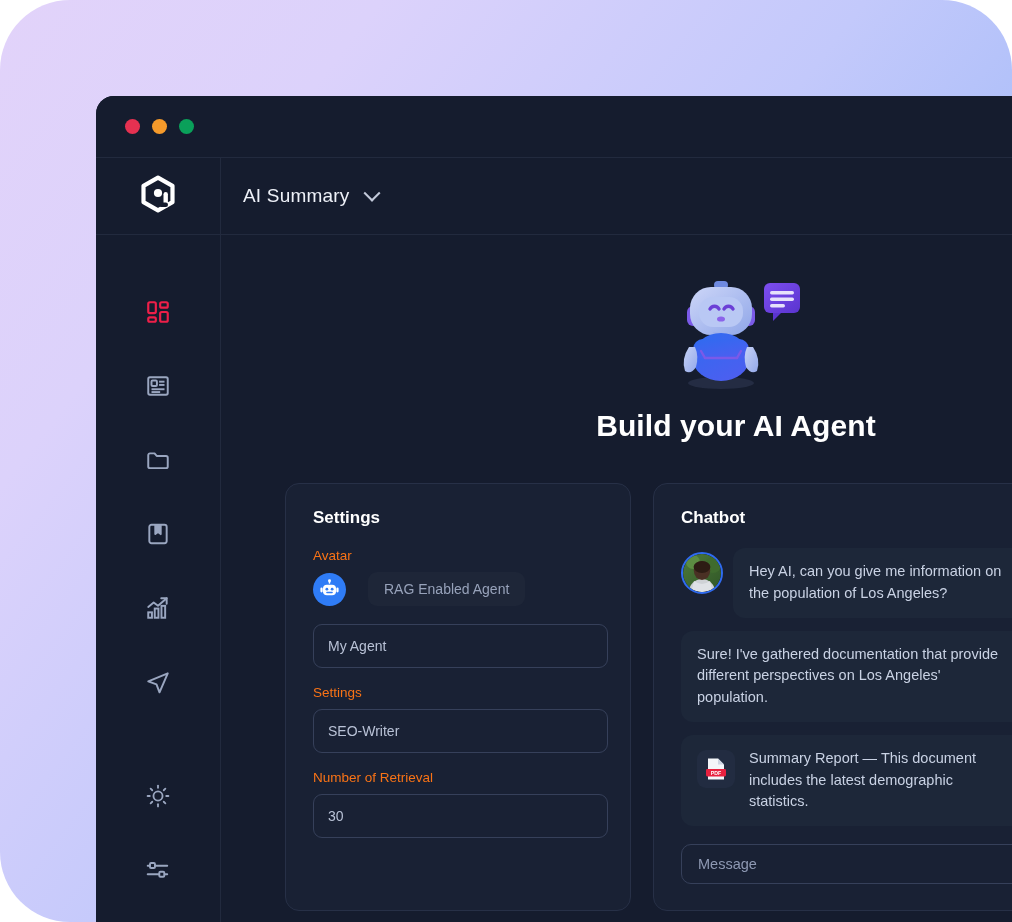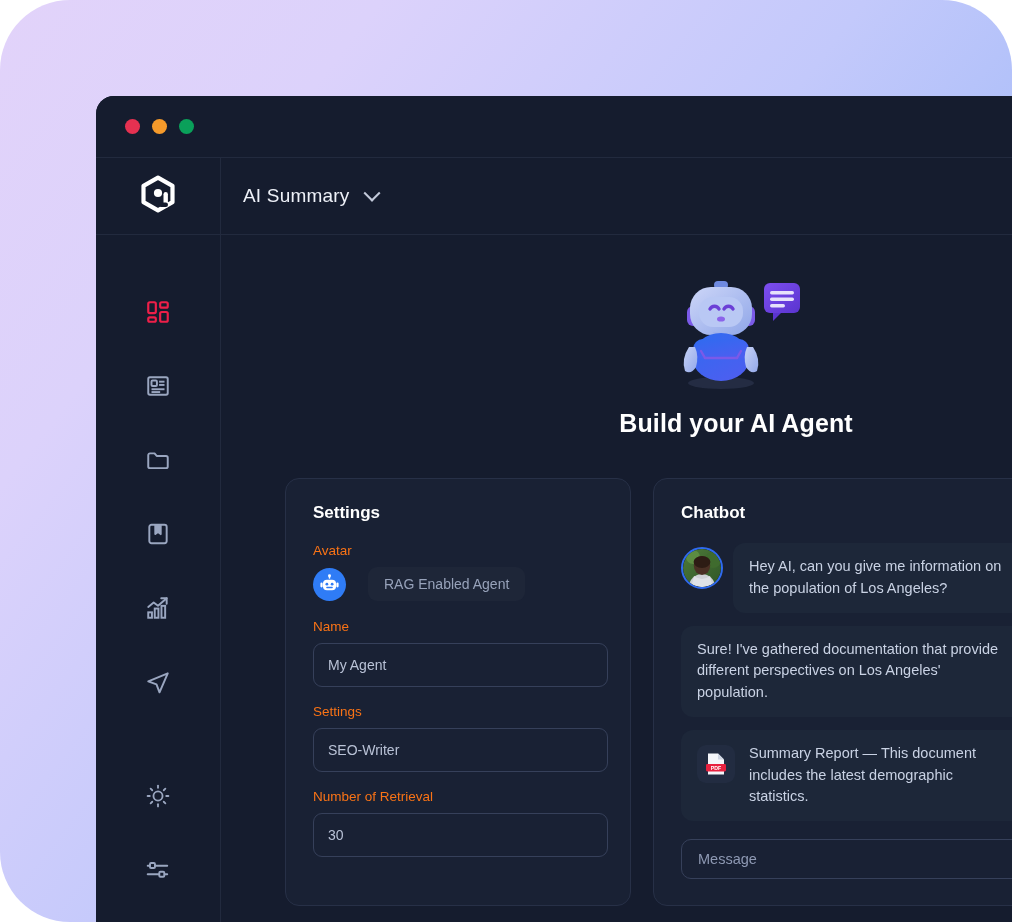--- a/index.html
+++ b/index.html
@@ -119,21 +119,21 @@
   #hero {
     padding-top: 38px;
     display: flex;
     flex-direction: column;
     align-items: center;
     width: 1030px;
   }
   #mascot-wrap { position: relative; width: 135px; height: 118px; }
   #hero-title {
     margin-top: 18px;
-    font-size: 25px;
+    font-size: 30px;
     font-weight: bold;
     color: #ffffff;
     letter-spacing: .1px;
   }
 
   
   #panels {
     display: flex;
     gap: 22px;
     margin-top: 40px;
@@ -433,21 +433,20 @@
                   <rect x="1.6" y="9.8" width="2.6" height="5.6" rx="1.3"></rect>
                   <rect x="19.8" y="9.8" width="2.6" height="5.6" rx="1.3"></rect>
                   <circle cx="9" cy="11.6" r="1.6" fill="#2f7cf6"></circle>
                   <circle cx="15" cy="11.6" r="1.6" fill="#2f7cf6"></circle>
                   <rect x="8.2" y="14.6" width="7.6" height="1.8" rx="0.9" fill="#2f7cf6"></rect>
                 </svg>
               </span>
               <span class="chip">RAG Enabled Agent</span>
             </div>
 
-            <div class="field-label">Name</div>
             <input class="text-input" type="text" readonly="" value="My Agent" style="">
 
             <div class="field-label">Settings</div>
             <input class="text-input" type="text" readonly="" value="SEO-Writer" style="">
 
             <div class="field-label">Number of Retrieval</div>
             <input class="text-input" type="text" readonly="" value="30" style="">
           </div>
 
           <div class="panel" id="chatbot-panel">

